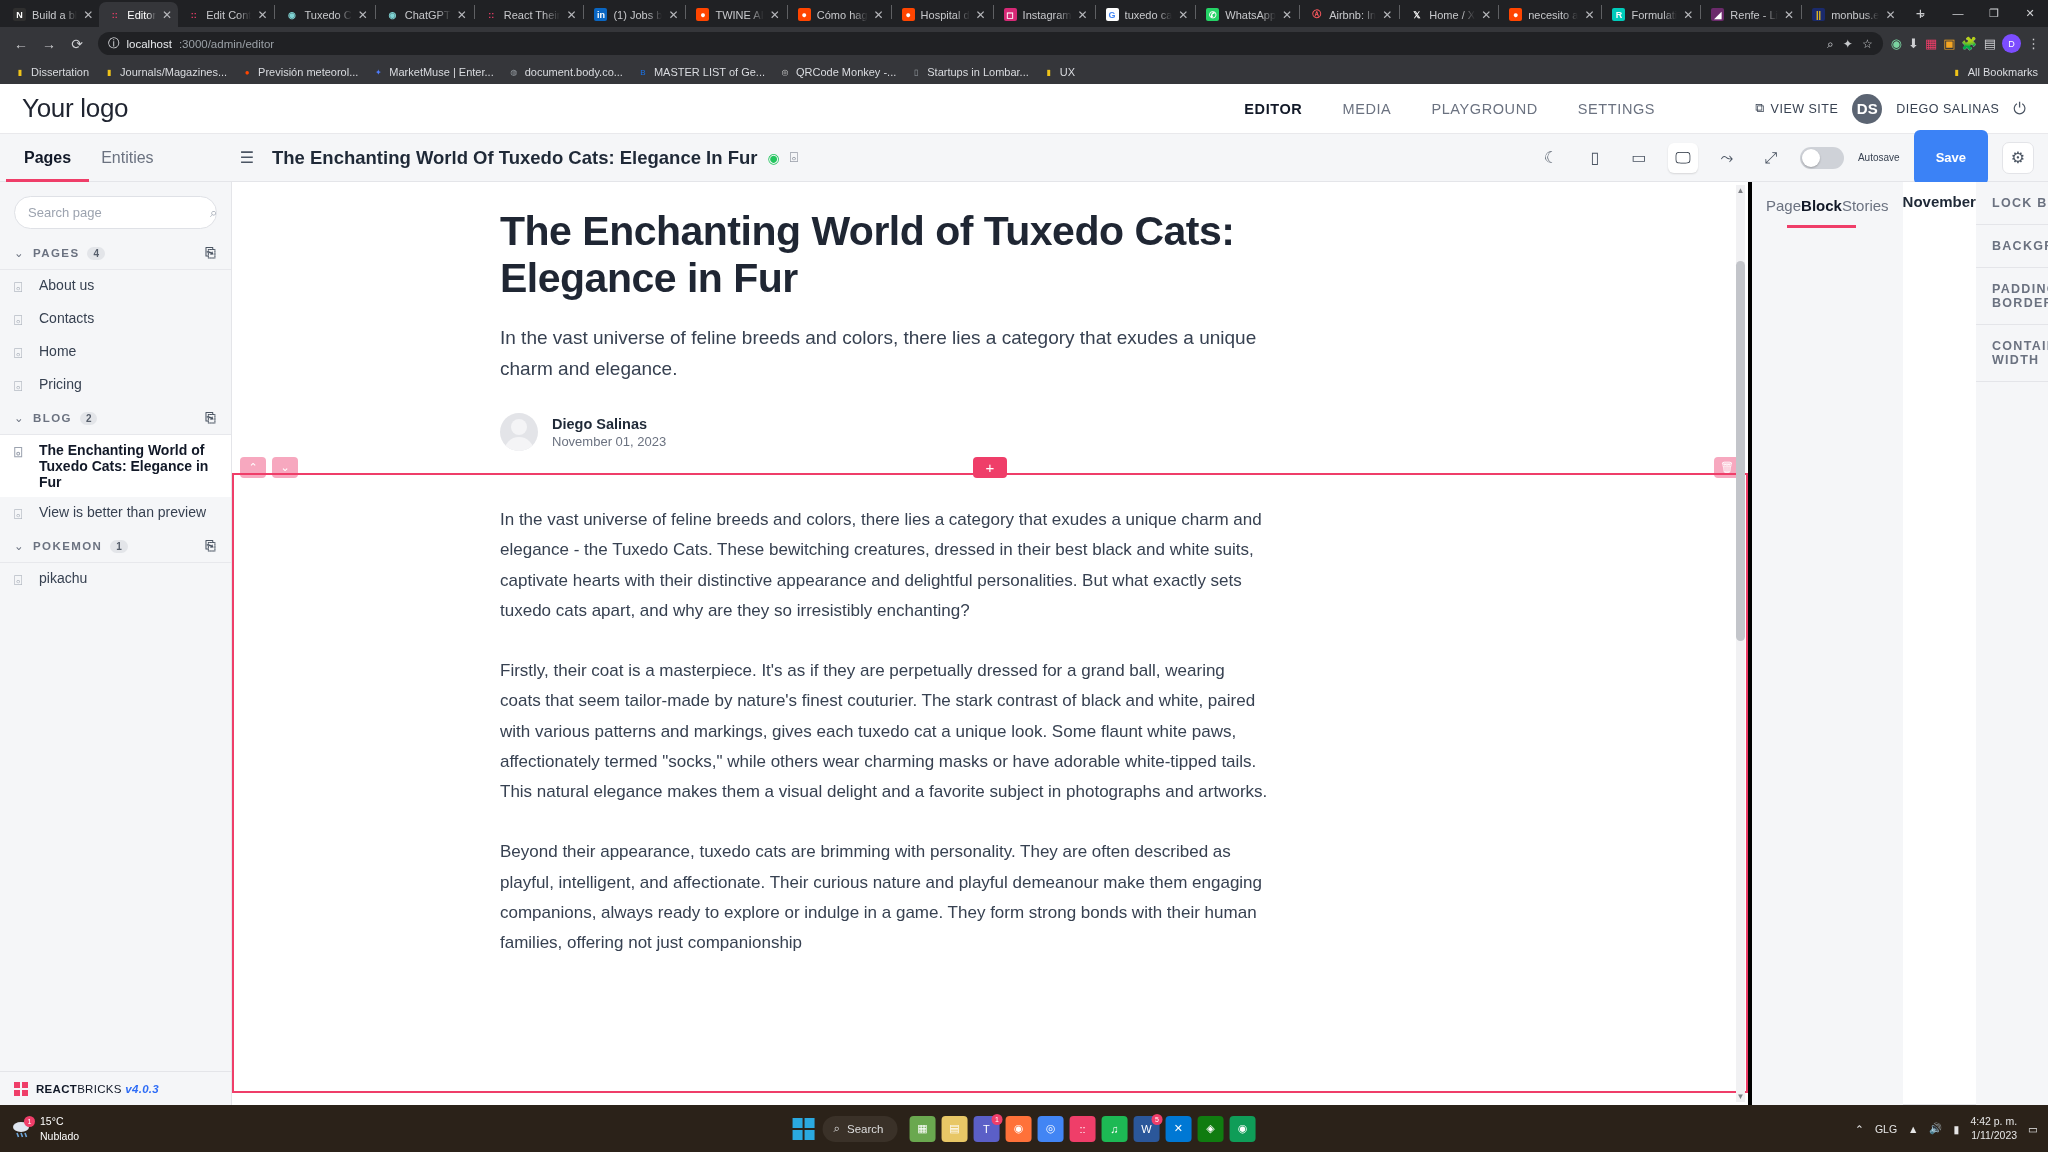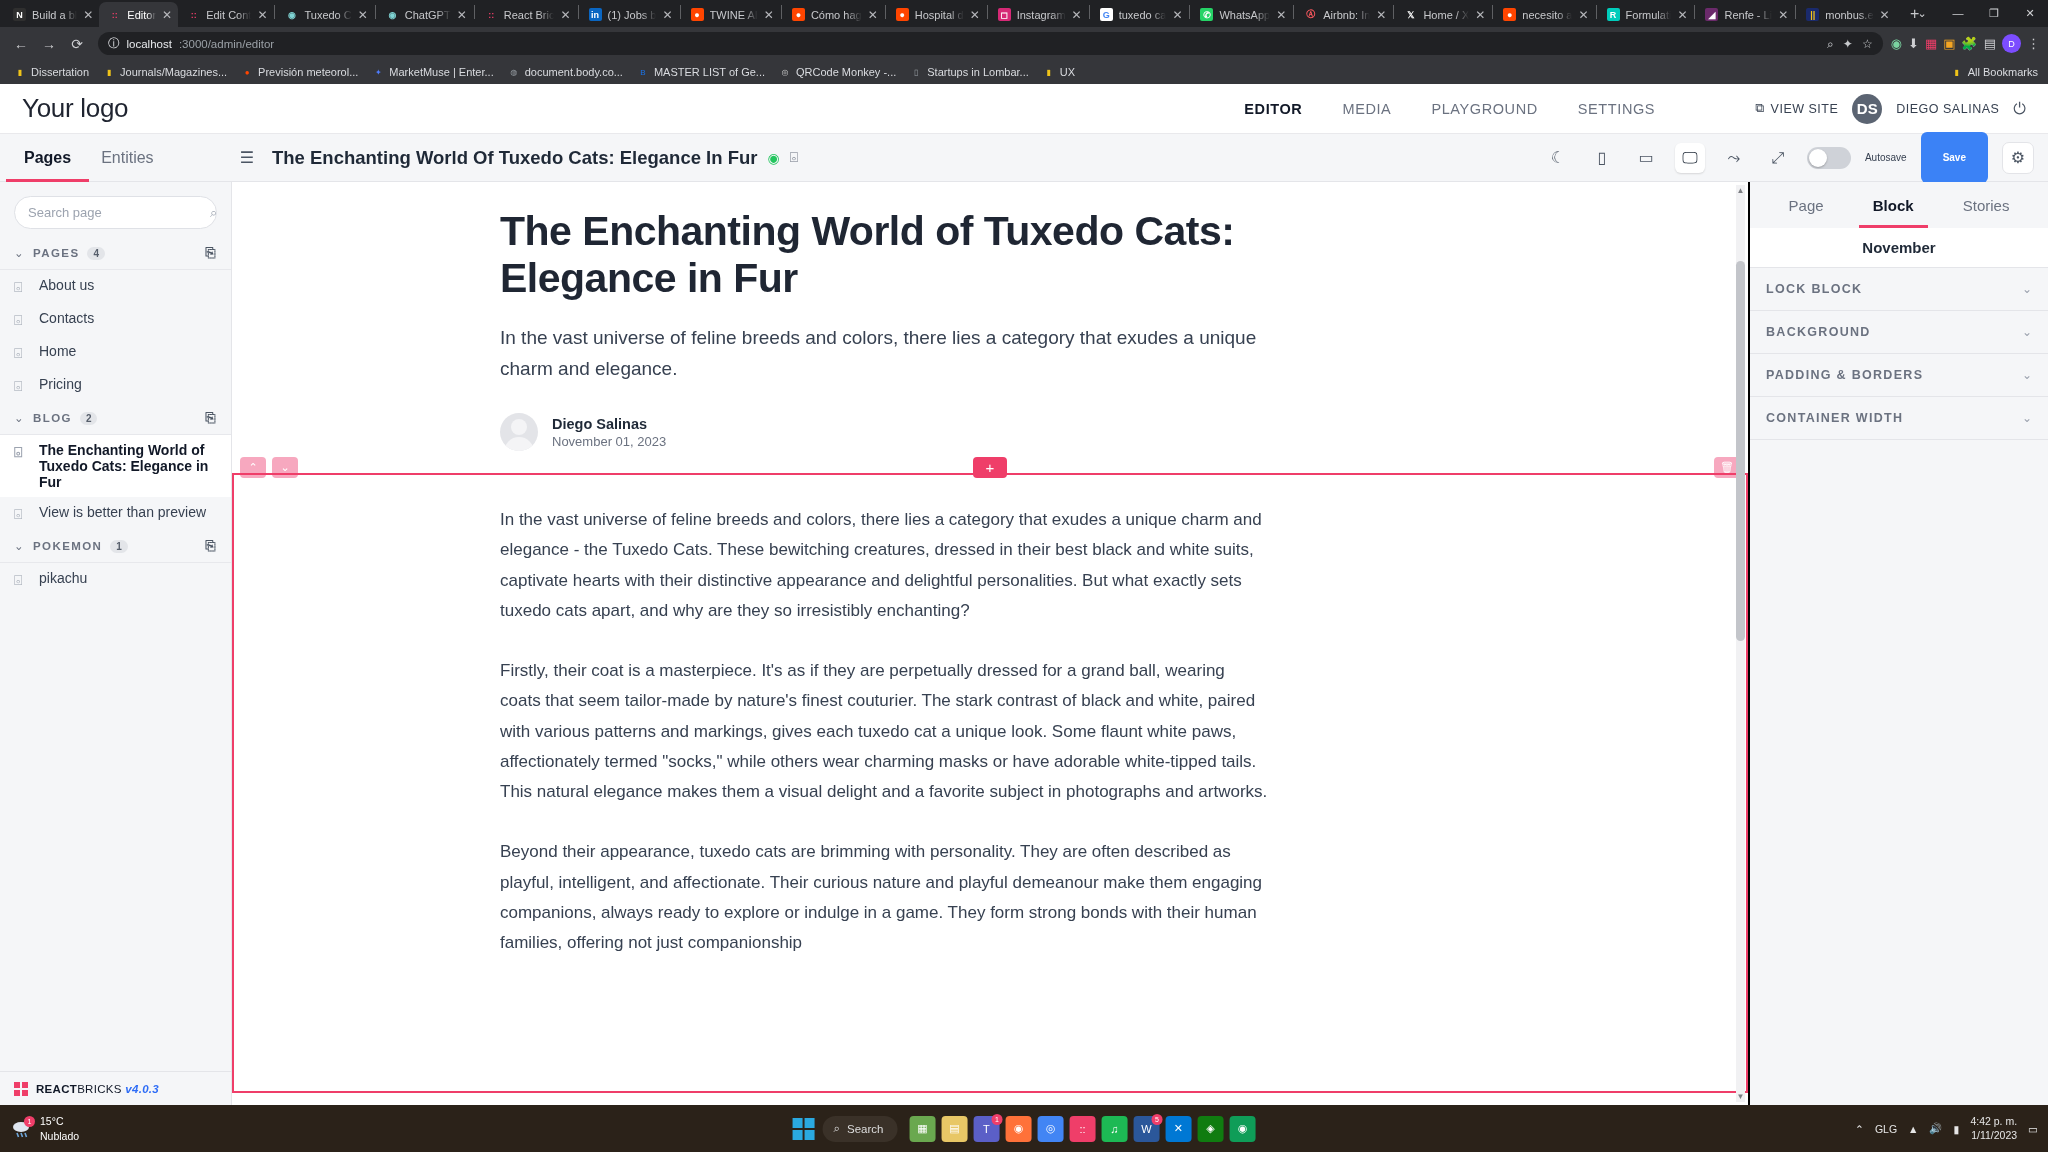--- a/index.html
+++ b/index.html
@@ -95,21 +95,21 @@
   .eb-mid { display: flex; align-items: center; gap: 10px; }
   .eb-title { font-size: 18.5px; font-weight: 700; color: #1f2937; white-space: nowrap; }
   .eb-right { margin-left: auto; display: flex; align-items: center; gap: 14px; padding-right: 14px; }
   .ico-btn { width: 30px; height: 30px; display:flex;align-items:center;justify-content:center;
              color: #4b5563; border-radius: 6px; }
   .ico-btn.sel { background: #fff; box-shadow: 0 1px 2px rgba(0,0,0,.13); color: #1f2937; }
   .toggle { width: 44px; height: 22px; border-radius: 11px; background: #cfd2d8; position: relative; }
   .toggle .knob { position: absolute; left: 2px; top: 2px; width: 18px; height: 18px; border-radius: 50%;
                   background: #fff; box-shadow: 0 1px 2px rgba(0,0,0,.25); }
   .autosave-lbl { font-size: 10px; color: #374151; }
-  .savebtn { background: #3b82f6; color: #fff; font-size: 10px; font-weight: 700;
+  .savebtn { background: #3b82f6; color: #fff; font-size: 13px; font-weight: 700;
              padding: 20px 22px; border-radius: 6px; border: none; }
   .gearbtn { width: 32px; height: 32px; border-radius: 7px; background: #fff; border: 1px solid #e3e4e8;
              display:flex;align-items:center;justify-content:center; color: #4b5563; }
 
   .body-row { flex: 1 1 auto; display: flex; min-height: 0; position: relative; }
 
   
   .sidebar { width: 232px; flex: 0 0 232px; background: #f5f6f8; border-right: 1px solid #e4e5e9;
              display: flex; flex-direction: column; position: relative; }
   .searchwrap { padding: 14px 14px 8px 14px; }
@@ -169,22 +169,22 @@
   .sel-inner p { font-size: 17px; line-height: 1.78; color: #374151; margin-bottom: 30px; }
 
   .vscroll { position: absolute; right: 3px; top: 3px; width: 9px; bottom: 3px; }
   .vscroll .track { position: absolute; inset: 0; background: #f1f1f3; }
   .vscroll .thumb { position: absolute; left: 0; top: 76px; width: 9px; height: 380px;
                     background: #c3c5ca; border-radius: 5px; }
   .scroll-arrow { position: absolute; right: 2px; width: 11px; height: 11px; color: #7b7d82; font-size: 8px;
                   display: flex; align-items: center; justify-content: center; }
 
   
-  .rightpanel { width: 300px; flex: 0 0 300px; background: #f5f6f8; border-left: 2px solid #000000;
-                display: flex; flex-direction: column; }
+  .rightpanel { width: 300px; flex: 0 0 300px; background: #f5f6f8; border-left: 4px solid #000000;
+                display: flex; flex-direction: row; }
   .rp-tabs { display: flex; align-items: center; justify-content: space-around; height: 46px; padding: 0 14px; }
   .rp-tab { font-size: 15px; color: #6b7280; position: relative; height: 46px; display:flex;align-items:center; }
   .rp-tab.active { color: #111827; font-weight: 700; }
   .rp-tab.active:after { content:""; position:absolute; left:-14px; right:-14px; bottom:0; height:3px; background:#ef3e69;}
   .rp-blockname { background: #fff; text-align: center; font-size: 15px; font-weight: 700; color: #1f2937;
                   padding: 11px 0; border-bottom: 1px solid #e4e5e9; }
   .rp-section { display: flex; padding: 14px 16px; border-bottom: 1px solid #e4e5e9;
                 font-size: 12.5px; letter-spacing: 1.3px; font-weight: 700; color: #6b7280; gap: 48px; }
   .rp-section .chev { margin-left: auto; color: #9ca3af; font-size: 12px; font-weight: 400; letter-spacing: 0;}
 
@@ -236,21 +236,21 @@
         </div>
         <span class="tab-sep"></span>
         <div class="tab">
           <span class="favicon" style="background:transparent;color:#7fd4d4">◉</span>
           <span class="tabtitle">ChatGPT</span>
           <span class="tabclose">✕</span>
         </div>
         <span class="tab-sep"></span>
         <div class="tab">
           <span class="favicon" style="background:transparent;color:#ef3e69">::</span>
-          <span class="tabtitle">React Bric</span>
+          <span class="tabtitle">React Their</span>
           <span class="tabclose">✕</span>
         </div>
         <span class="tab-sep"></span>
         <div class="tab">
           <span class="favicon" style="background:#0a66c2;color:#ffffff">in</span>
           <span class="tabtitle">(1) Jobs b</span>
           <span class="tabclose">✕</span>
         </div>
         <span class="tab-sep"></span>
         <div class="tab">

